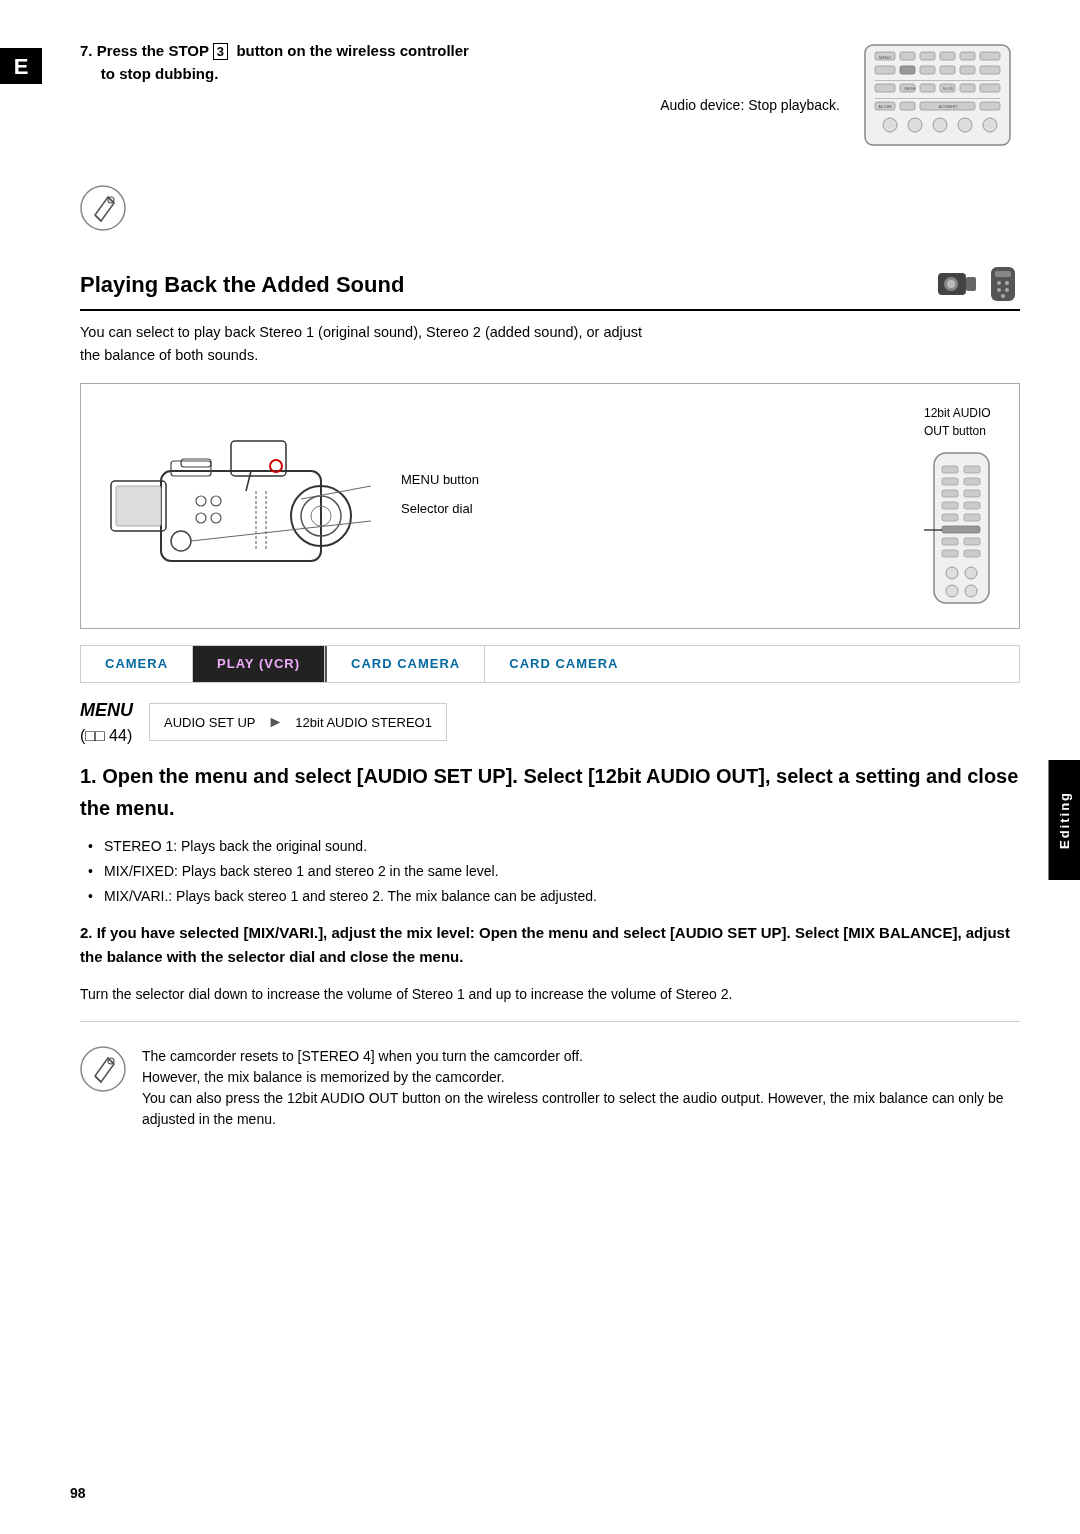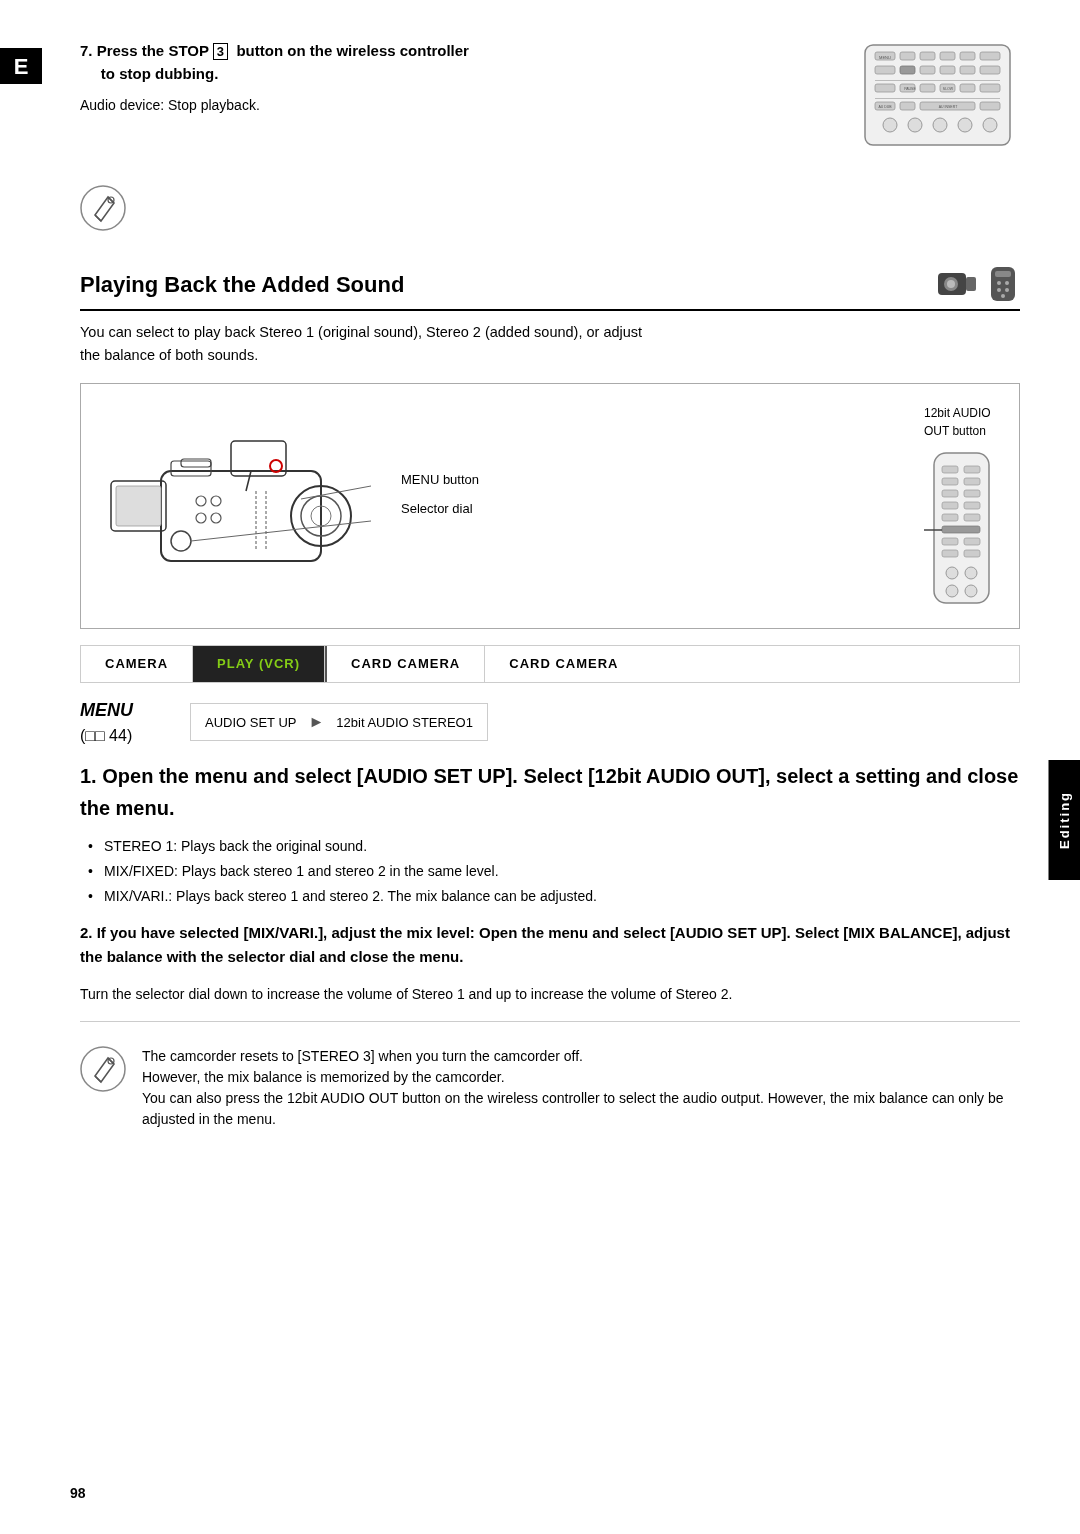--- a/index.html
+++ b/index.html
@@ -119,28 +119,28 @@
       align-items: center;
       margin: 14px 0;
       border: 1px solid #ccc;
     }
 
     .mode-tab {
       padding: 8px 24px;
       font-size: 13px;
       font-weight: bold;
       letter-spacing: 1px;
-      color: #000000;
+      color: #0369a1;
       border-right: 1px solid #ccc;
       text-transform: uppercase;
     }
 
     .mode-tab.active {
       background: #222;
-      color: #84cc16;
+      color: #f0abfc;
       text-align: center;
     }
 
     
     .menu-section {
       display: flex;
       align-items: center;
       margin: 10px 0;
       gap: 16px;
     }
@@ -155,21 +155,20 @@
       font-size: 16px;
     }
 
     .menu-path {
       display: flex;
       align-items: center;
       border: 1px solid #ccc;
       padding: 6px 14px;
       font-size: 13px;
       gap: 12px;
-      margin-left: 41px;
     }
 
     .menu-arrow {
       font-size: 16px;
       color: #555;
     }
 
     
     .step {
       margin: 12px 0;
@@ -257,21 +256,21 @@
 
 <div class="e-label">E</div>
 
 <div class="editing-sidebar">Editing</div>
 
 <div class="section-top">
   <div class="section-top-text">
     <p class="section-title">
       <strong>7.  Press the STOP <span style="border:1px solid #000;padding:0 3px;font-size:13px;">3</span>&nbsp; button on the wireless controller<br>&nbsp;&nbsp;&nbsp;&nbsp;&nbsp;to stop dubbing.</strong>
     </p>
-    <p style="margin-top:10px;font-size:14px;">Audio device: Stop playback.</p>
+    <p style="margin-top:10px;font-size:14px;text-align:right;">Audio device: Stop playback.</p>
   </div>
 
   <div class="remote-img">
     <svg width="155" height="110" viewBox="0 0 155 110" fill="none" xmlns="http://www.w3.org/2000/svg">
 
       <rect x="5" y="5" width="145" height="100" rx="8" fill="#f0f0f0" stroke="#888" stroke-width="1.5"></rect>
 
       <rect x="15" y="12" width="20" height="8" rx="2" fill="#ccc" stroke="#999" stroke-width="0.8"></rect>
       <text x="25" y="19" font-size="4" fill="#555" text-anchor="middle">MENU</text>
       <rect x="40" y="12" width="15" height="8" rx="2" fill="#ccc" stroke="#999" stroke-width="0.8"></rect>
@@ -484,19 +483,19 @@
   <div class="note-icon">
     <svg width="46" height="46" viewBox="0 0 46 46">
       <ellipse cx="23" cy="23" rx="22" ry="22" fill="none" stroke="#888" stroke-width="1.5"></ellipse>
       <path d="M15 30 L28 12 L34 18 L21 36 Z" fill="none" stroke="#555" stroke-width="1.5"></path>
       <path d="M15 30 L18 33 L21 36" fill="none" stroke="#555" stroke-width="1.5"></path>
       <path d="M28 12 L34 18" fill="none" stroke="#555" stroke-width="1.5"></path>
       <circle cx="31" cy="15" r="3" fill="none" stroke="#555" stroke-width="1.2"></circle>
     </svg>
   </div>
   <div class="note-text">
-    <span>The camcorder resets to [STEREO 3] when you turn the camcorder off.</span><br>
+    <span>The camcorder resets to [STEREO 4] when you turn the camcorder off.</span><br>
     <span>However, the mix balance is memorized by the camcorder.</span><br>
     <span>You can also press the 12bit AUDIO OUT button on the wireless controller to select the audio output. However, the mix balance can only be adjusted in the menu.</span>
   </div>
 </div>
 
 <div class="page-number">98</div>
 
 </body></html>

